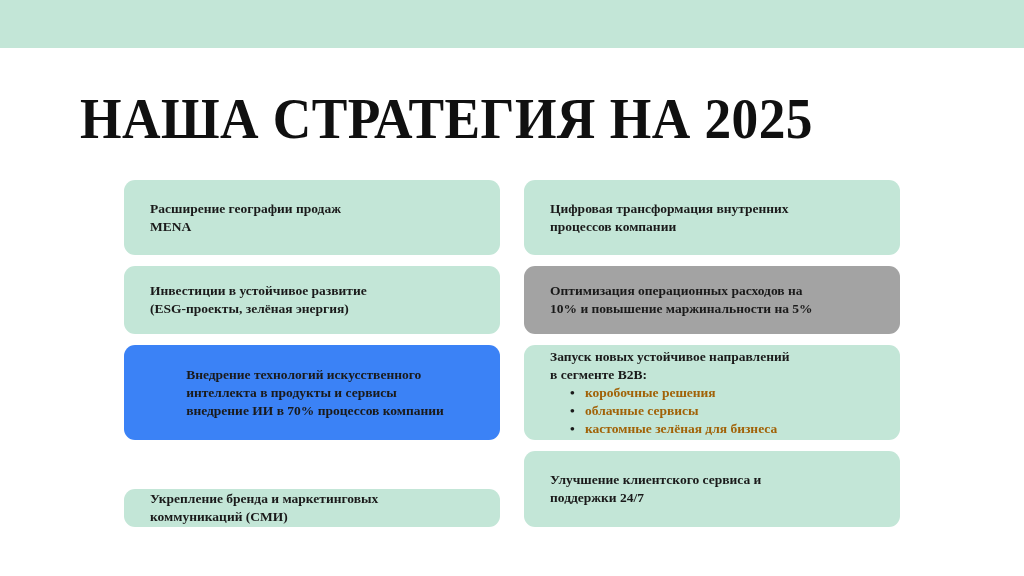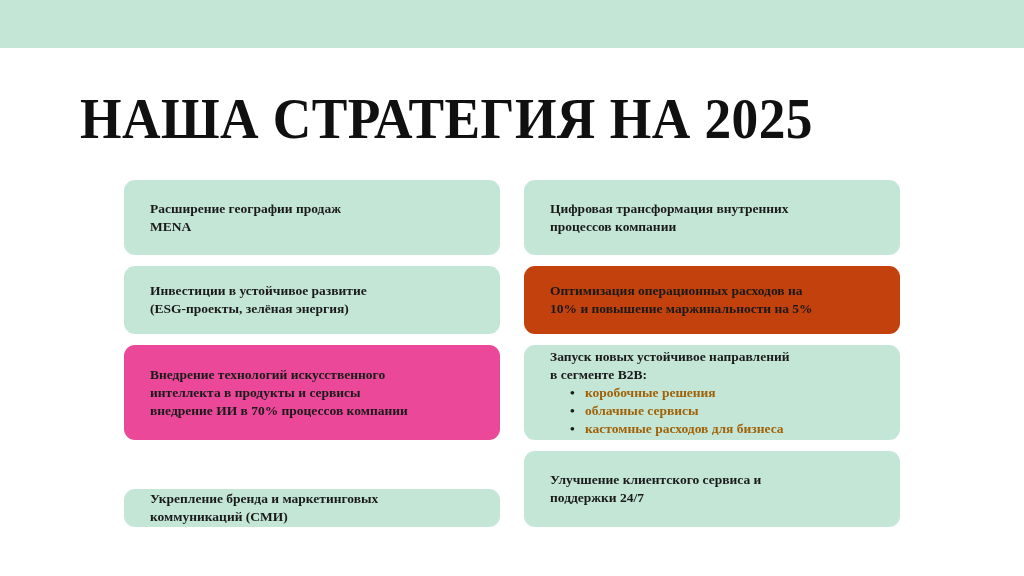--- a/index.html
+++ b/index.html
@@ -133,37 +133,37 @@
     </div>
     <div class="card" style="background: rgb(195, 230, 215);">
       <p class="card-text">Цифровая трансформация внутренних
 процессов компании</p>
     </div>
 
     <div class="card" style="background: rgb(195, 230, 215);">
       <p class="card-text">Инвестиции в устойчивое развитие
 (ESG-проекты, зелёная энергия)</p>
     </div>
-    <div class="card" style="background: #c2410c;">
+    <div class="card" style="background: #a3a3a3;">
       <p class="card-text">Оптимизация операционных расходов на
 10% и повышение маржинальности на 5%</p>
     </div>
 
-    <div class="card" style="background: #ec4899;">
+    <div class="card" style="background: #3b82f6; align-items: center;">
       <p class="card-text">Внедрение технологий искусственного
 интеллекта в продукты и сервисы
 внедрение ИИ в 70% процессов компании</p>
     </div>
     <div class="card has-bullets" style="background: rgb(195, 230, 215);">
       <p class="card-text">Запуск новых устойчивое направлений
 в сегменте B2B:</p>
       <ul class="bullet-list">
         <li>коробочные решения</li>
         <li>облачные сервисы</li>
-        <li>кастомные расходов для бизнеса</li>
+        <li>кастомные зелёная для бизнеса</li>
       </ul>
     </div>
 
     <div class="card" style="background: rgb(195, 230, 215); margin-top: 38px;">
       <p class="card-text">Укрепление бренда и маркетинговых
 коммуникаций (СМИ)</p>
     </div>
     <div class="card" style="background: rgb(195, 230, 215);">
       <p class="card-text">Улучшение клиентского сервиса и
 поддержки 24/7</p>

